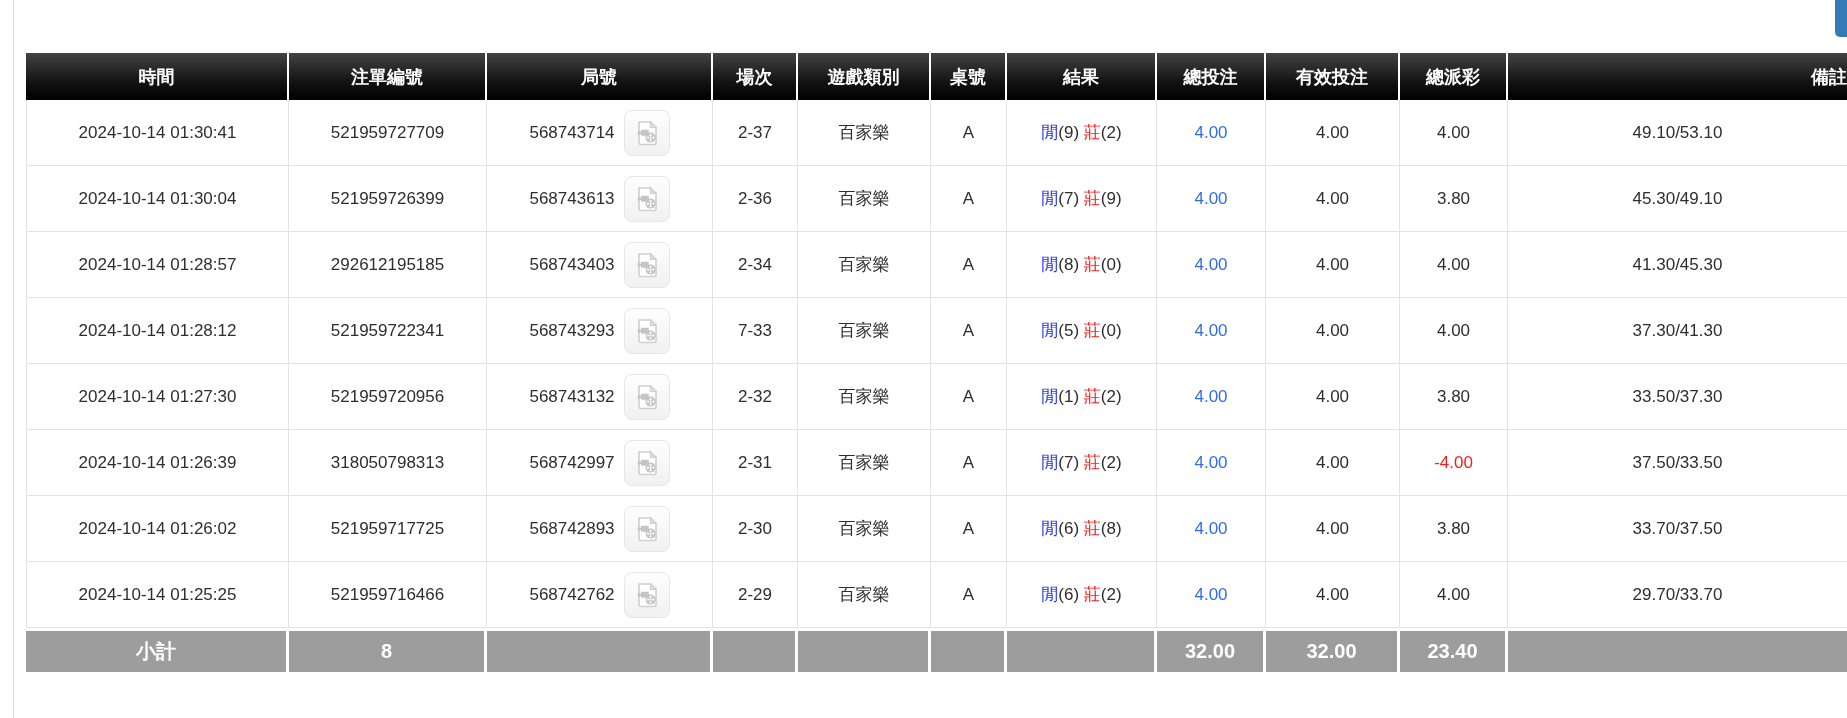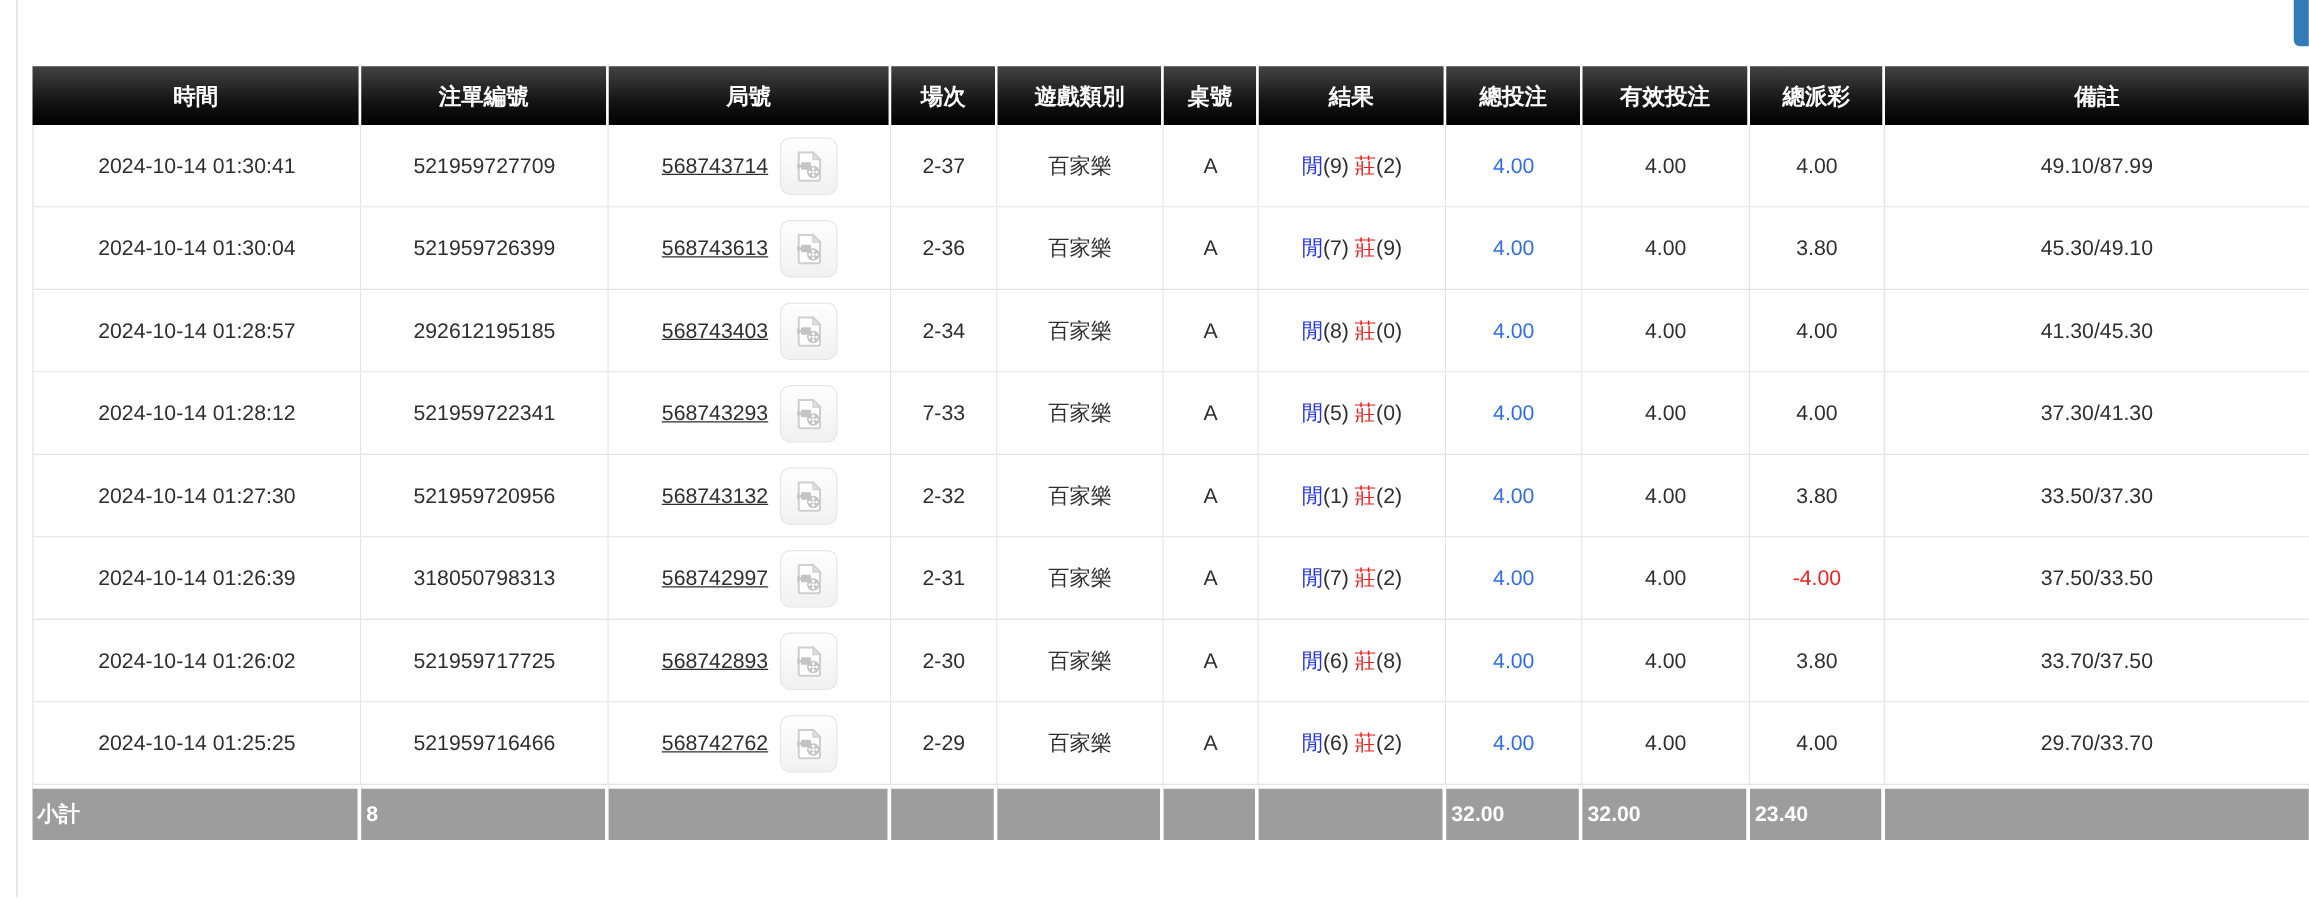--- a/index.html
+++ b/index.html
@@ -27,48 +27,47 @@
   }
   thead th {
     height: 47px;
     background: linear-gradient(180deg, #434343 0%, #141414 60%, #000000 100%);
     color: #ffffff;
     font-size: 18px; font-weight: bold;
     text-align: center; vertical-align: middle;
     border-right: 2px solid #ffffff;
     padding: 0;
   }
-  thead th:last-child { border-right: none; }
+  thead th:last-child { border-right: none; text-align: right; }
   tbody td {
     height: 66px;
     background: #ffffff;
     color: #2e2e2e;
     font-size: 17px;
     text-align: center; vertical-align: middle;
     border-right: 1px solid #e3e3e3;
     border-bottom: 1px solid #e3e3e3;
     padding: 0 4px;
   }
   tbody td:first-child { border-left: 1px solid #e3e3e3; }
   tbody td:last-child { border-right: none; }
   tfoot td {
     height: 44px;
     background: #9d9d9d;
     color: #ffffff;
-    font-size: 17px; font-weight: bold;
-    text-align: left; vertical-align: middle;
+    font-size: 20px; font-weight: bold;
+    text-align: center; vertical-align: middle;
     border-right: 3px solid #ffffff;
     border-top: 3px solid #ffffff;
     padding: 0 4px;
   }
   tfoot td:last-child { border-right: none; }
   .round-wrap {
     display: flex; align-items: center; justify-content: center;
     gap: 9px;
-    text-decoration: underline;
   }
   .video-btn {
     width: 46px; height: 46px;
     background: linear-gradient(180deg, #fefefe, #f1f1f1);
     border: 1px solid #e6e6e6;
     border-radius: 8px;
     display: inline-flex; align-items: center; justify-content: center;
     cursor: pointer; padding: 0;
   }
   .res-player { }
@@ -137,21 +136,21 @@
     <td><span>2-37</span></td>
     <td><span>百家樂</span></td>
     <td><span>A</span></td>
     <td>
       <span class="res-player" style="color: rgb(34, 51, 232);">閒</span><span class="paren">(9)</span>
       <span class="res-banker" style="color: rgb(240, 30, 30);">莊</span><span class="paren">(2)</span>
     </td>
     <td><span class="bet-link" style="color: rgb(47, 109, 232);">4.00</span></td>
     <td><span>4.00</span></td>
     <td><span>4.00</span></td>
-    <td><span>49.10/87.99</span></td>
+    <td><span>49.10/53.10</span></td>
   </tr>
 
   <tr>
     <td><span>2024-10-14 01:30:04</span></td>
     <td><span>521959726399</span></td>
     <td>
       <div class="round-wrap">
         <span>568743613</span>
         <button class="video-btn">
           <svg width="28" height="28" viewBox="0 0 28 28">

